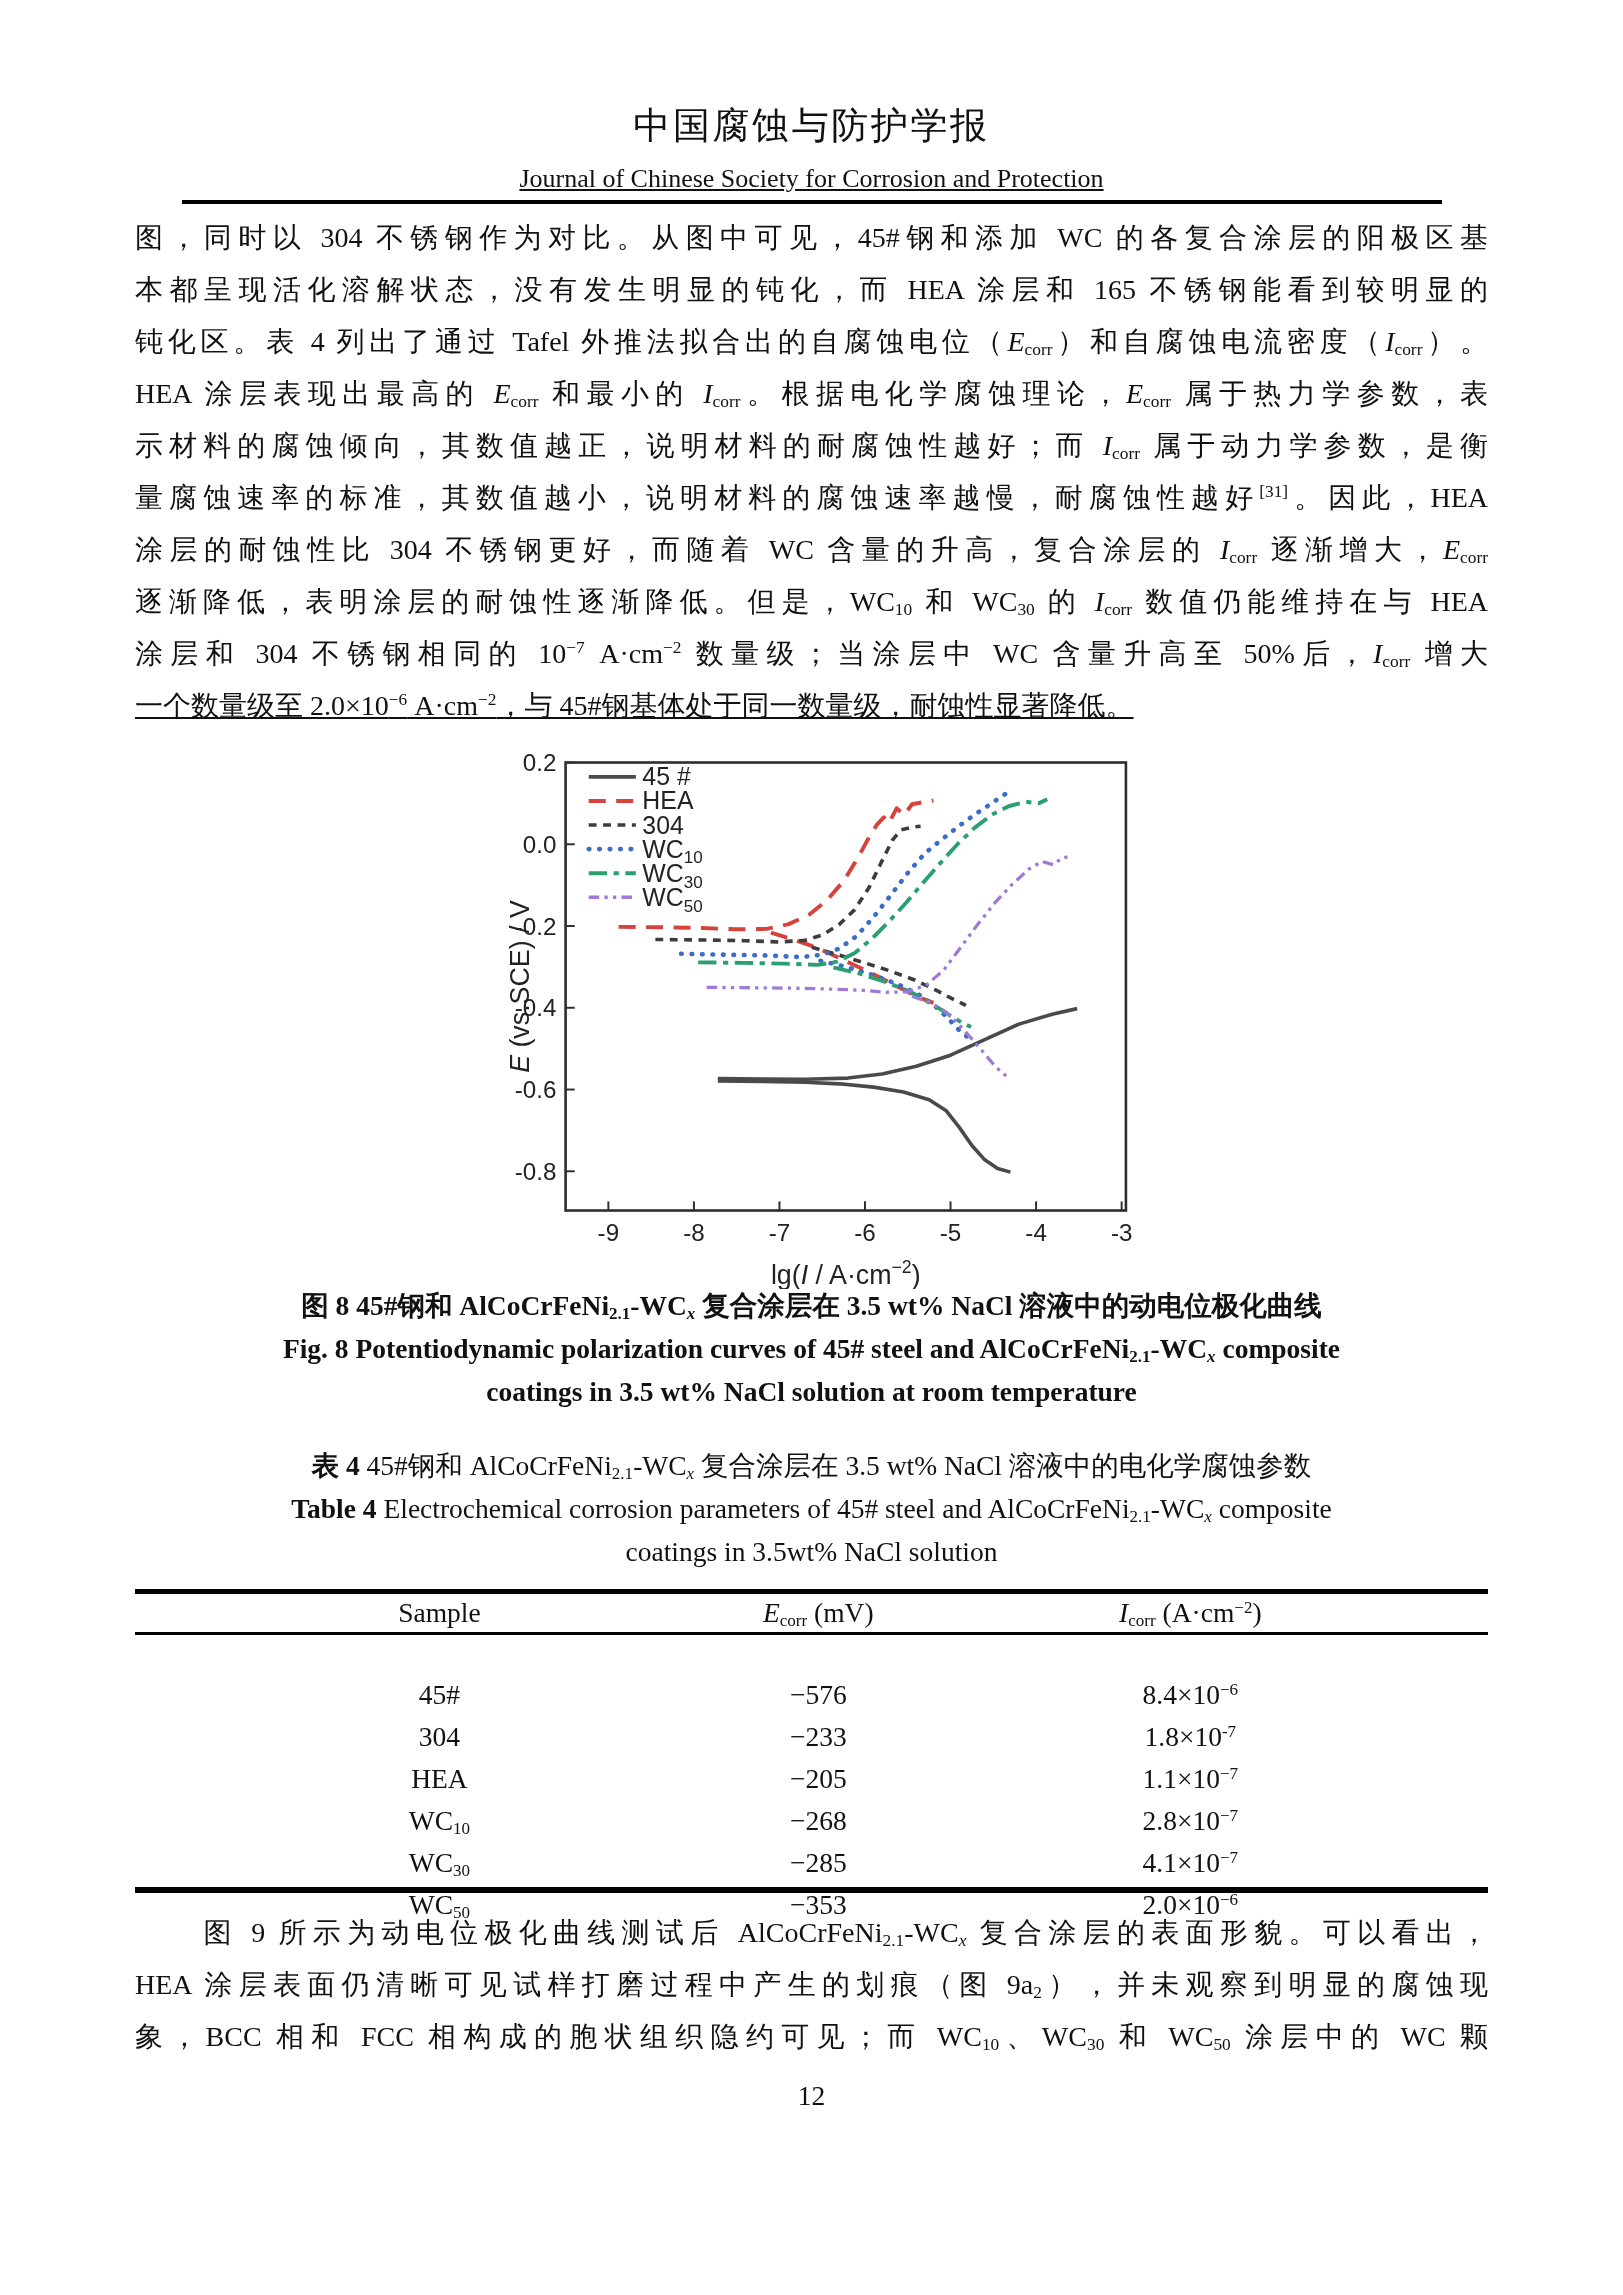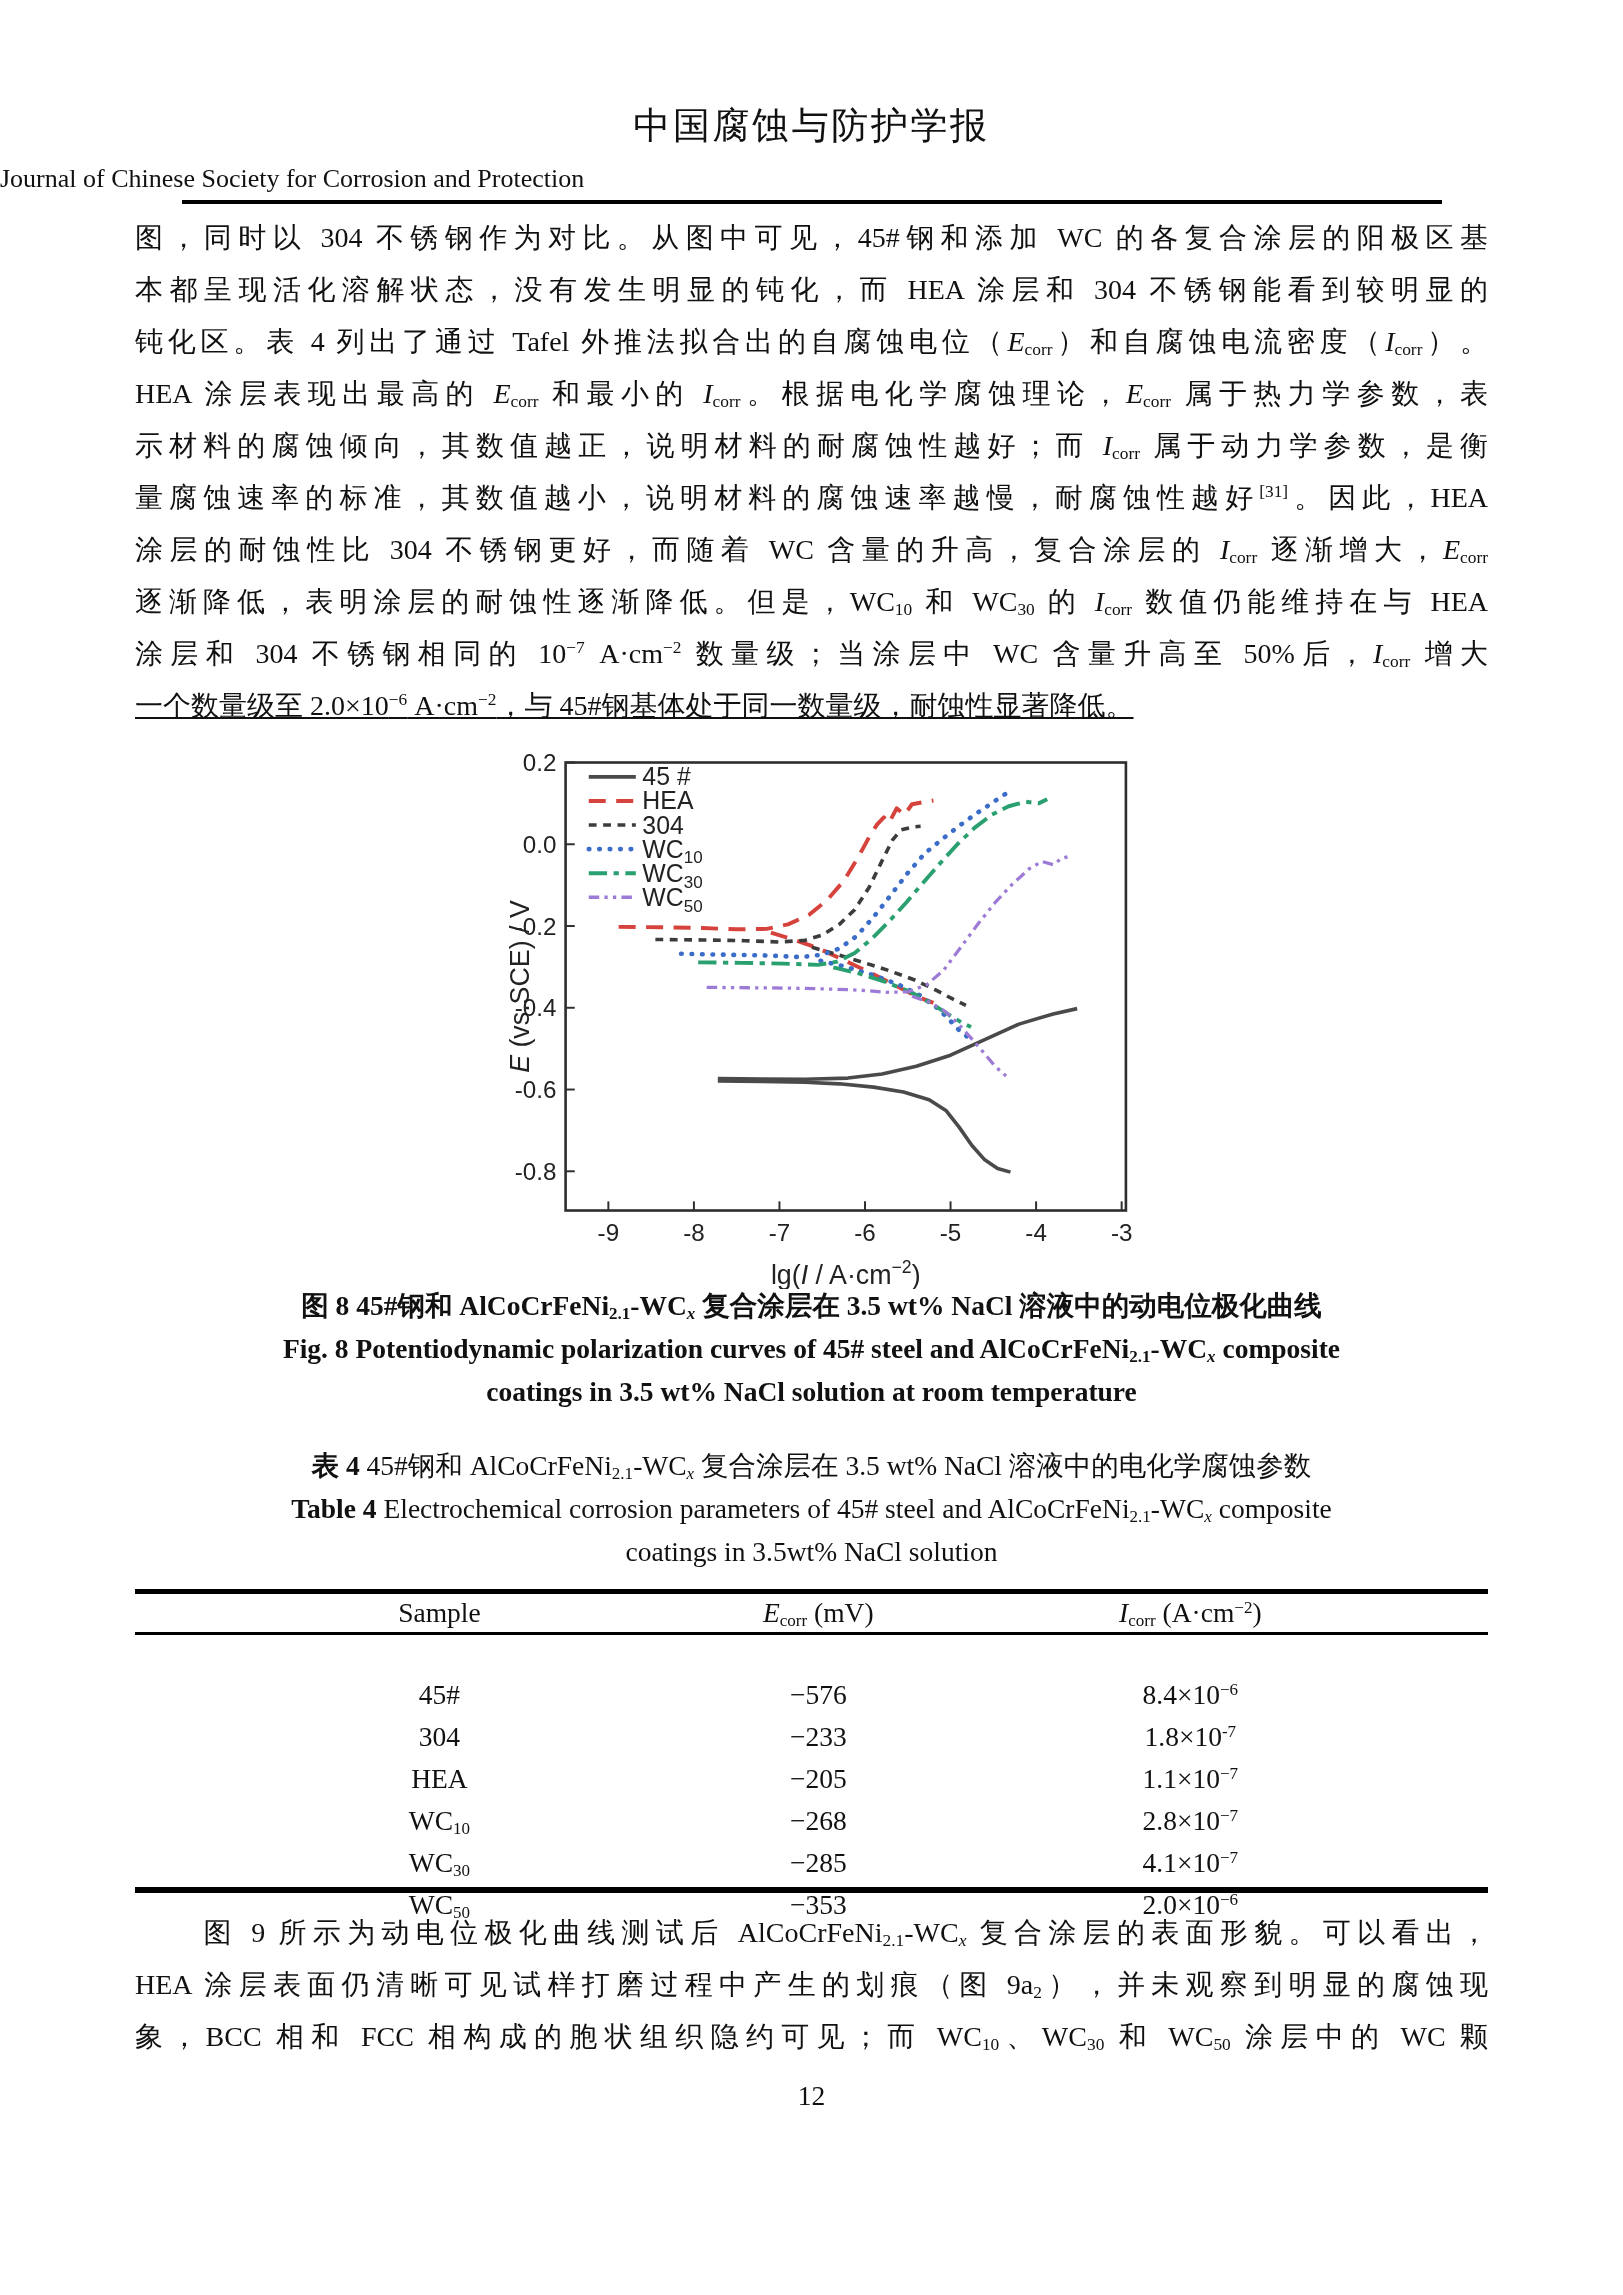--- a/index.html
+++ b/index.html
@@ -3,22 +3,22 @@
 <meta charset="utf-8">
 <style>
   html,body { margin:0; padding:0; background:#ffffff; }
   .page {
     position:relative; width:1563px; height:2295px; background:#ffffff;
     font-family:"Liberation Serif","DejaVu Serif",serif; color:#111;
     overflow:hidden;
   }
   .hdr-title { position:absolute; top:102px; left:0; width:1623px; text-align:center;
     font-size:37px; line-height:47px; letter-spacing:2.6px; }
-  .hdr-sub   { position:absolute; top:164px; left:0; width:1623px; 
-    font-size:26px; line-height:30px; }
+  .hdr-sub   { position:absolute; top:164px; left:0; width:1623px; text-align:center;
+    font-size:26px; line-height:30px;text-decoration:underline; }
   .hdr-rule  { position:absolute; top:200px; left:182px; width:1260px; height:3.9px; background:#000; }
 
   .para { position:absolute; left:135px; width:1353px; font-size:28px; }
   .p1 { top:212px; }
   .p2 { top:1907px; }
   .tline { height:52px; line-height:52px; text-align:justify; text-align-last:justify; white-space:nowrap; }
   .tline-last { text-align-last:left;text-decoration:underline; }
 
   sub { font-size:0.62em; vertical-align:-0.22em; line-height:0; }
   sup { font-size:0.62em; vertical-align:0.55em; line-height:0; }
@@ -49,21 +49,21 @@
 </head>
 <body>
 
 <div class="page">
   <div class="hdr-title">中国腐蚀与防护学报</div>
   <div class="hdr-sub">Journal of Chinese Society for Corrosion and Protection</div>
   <div class="hdr-rule"></div>
 
   <div class="para p1">
       <div class="tline">图，同时以 304 不锈钢作为对比。从图中可见，45#钢和添加 WC 的各复合涂层的阳极区基</div>
-      <div class="tline">本都呈现活化溶解状态，没有发生明显的钝化，而 HEA 涂层和 304 不锈钢能看到较明显的</div>
+      <div class="tline">本都呈现活化溶解状态，没有发生明显的钝化，而 HEA 涂层和 165 不锈钢能看到较明显的</div>
       <div class="tline">钝化区。表 4 列出了通过 Tafel 外推法拟合出的自腐蚀电位（<i>E</i><sub>corr</sub>）和自腐蚀电流密度（<i>I</i><sub>corr</sub>）。</div>
       <div class="tline">HEA 涂层表现出最高的 <i>E</i><sub>corr</sub> 和最小的 <i>I</i><sub>corr</sub>。根据电化学腐蚀理论，<i>E</i><sub>corr</sub> 属于热力学参数，表</div>
       <div class="tline">示材料的腐蚀倾向，其数值越正，说明材料的耐腐蚀性越好；而 <i>I</i><sub>corr</sub> 属于动力学参数，是衡</div>
       <div class="tline">量腐蚀速率的标准，其数值越小，说明材料的腐蚀速率越慢，耐腐蚀性越好<sup>[31]</sup>。因此，HEA</div>
       <div class="tline">涂层的耐蚀性比 304 不锈钢更好，而随着 WC 含量的升高，复合涂层的 <i>I</i><sub>corr</sub> 逐渐增大，<i>E</i><sub>corr</sub></div>
       <div class="tline">逐渐降低，表明涂层的耐蚀性逐渐降低。但是，WC<sub>10</sub> 和 WC<sub>30</sub> 的 <i>I</i><sub>corr</sub> 数值仍能维持在与 HEA</div>
       <div class="tline">涂层和 304 不锈钢相同的 10<sup>−7</sup> A·cm<sup>−2</sup> 数量级；当涂层中 WC 含量升高至 50%后，<i>I</i><sub>corr</sub> 增大</div>
       <div class="tline tline-last">一个数量级至 2.0×10<sup>−6</sup> A·cm<sup>−2</sup>，与 45#钢基体处于同一数量级，耐蚀性显著降低。</div>
     </div>
 

